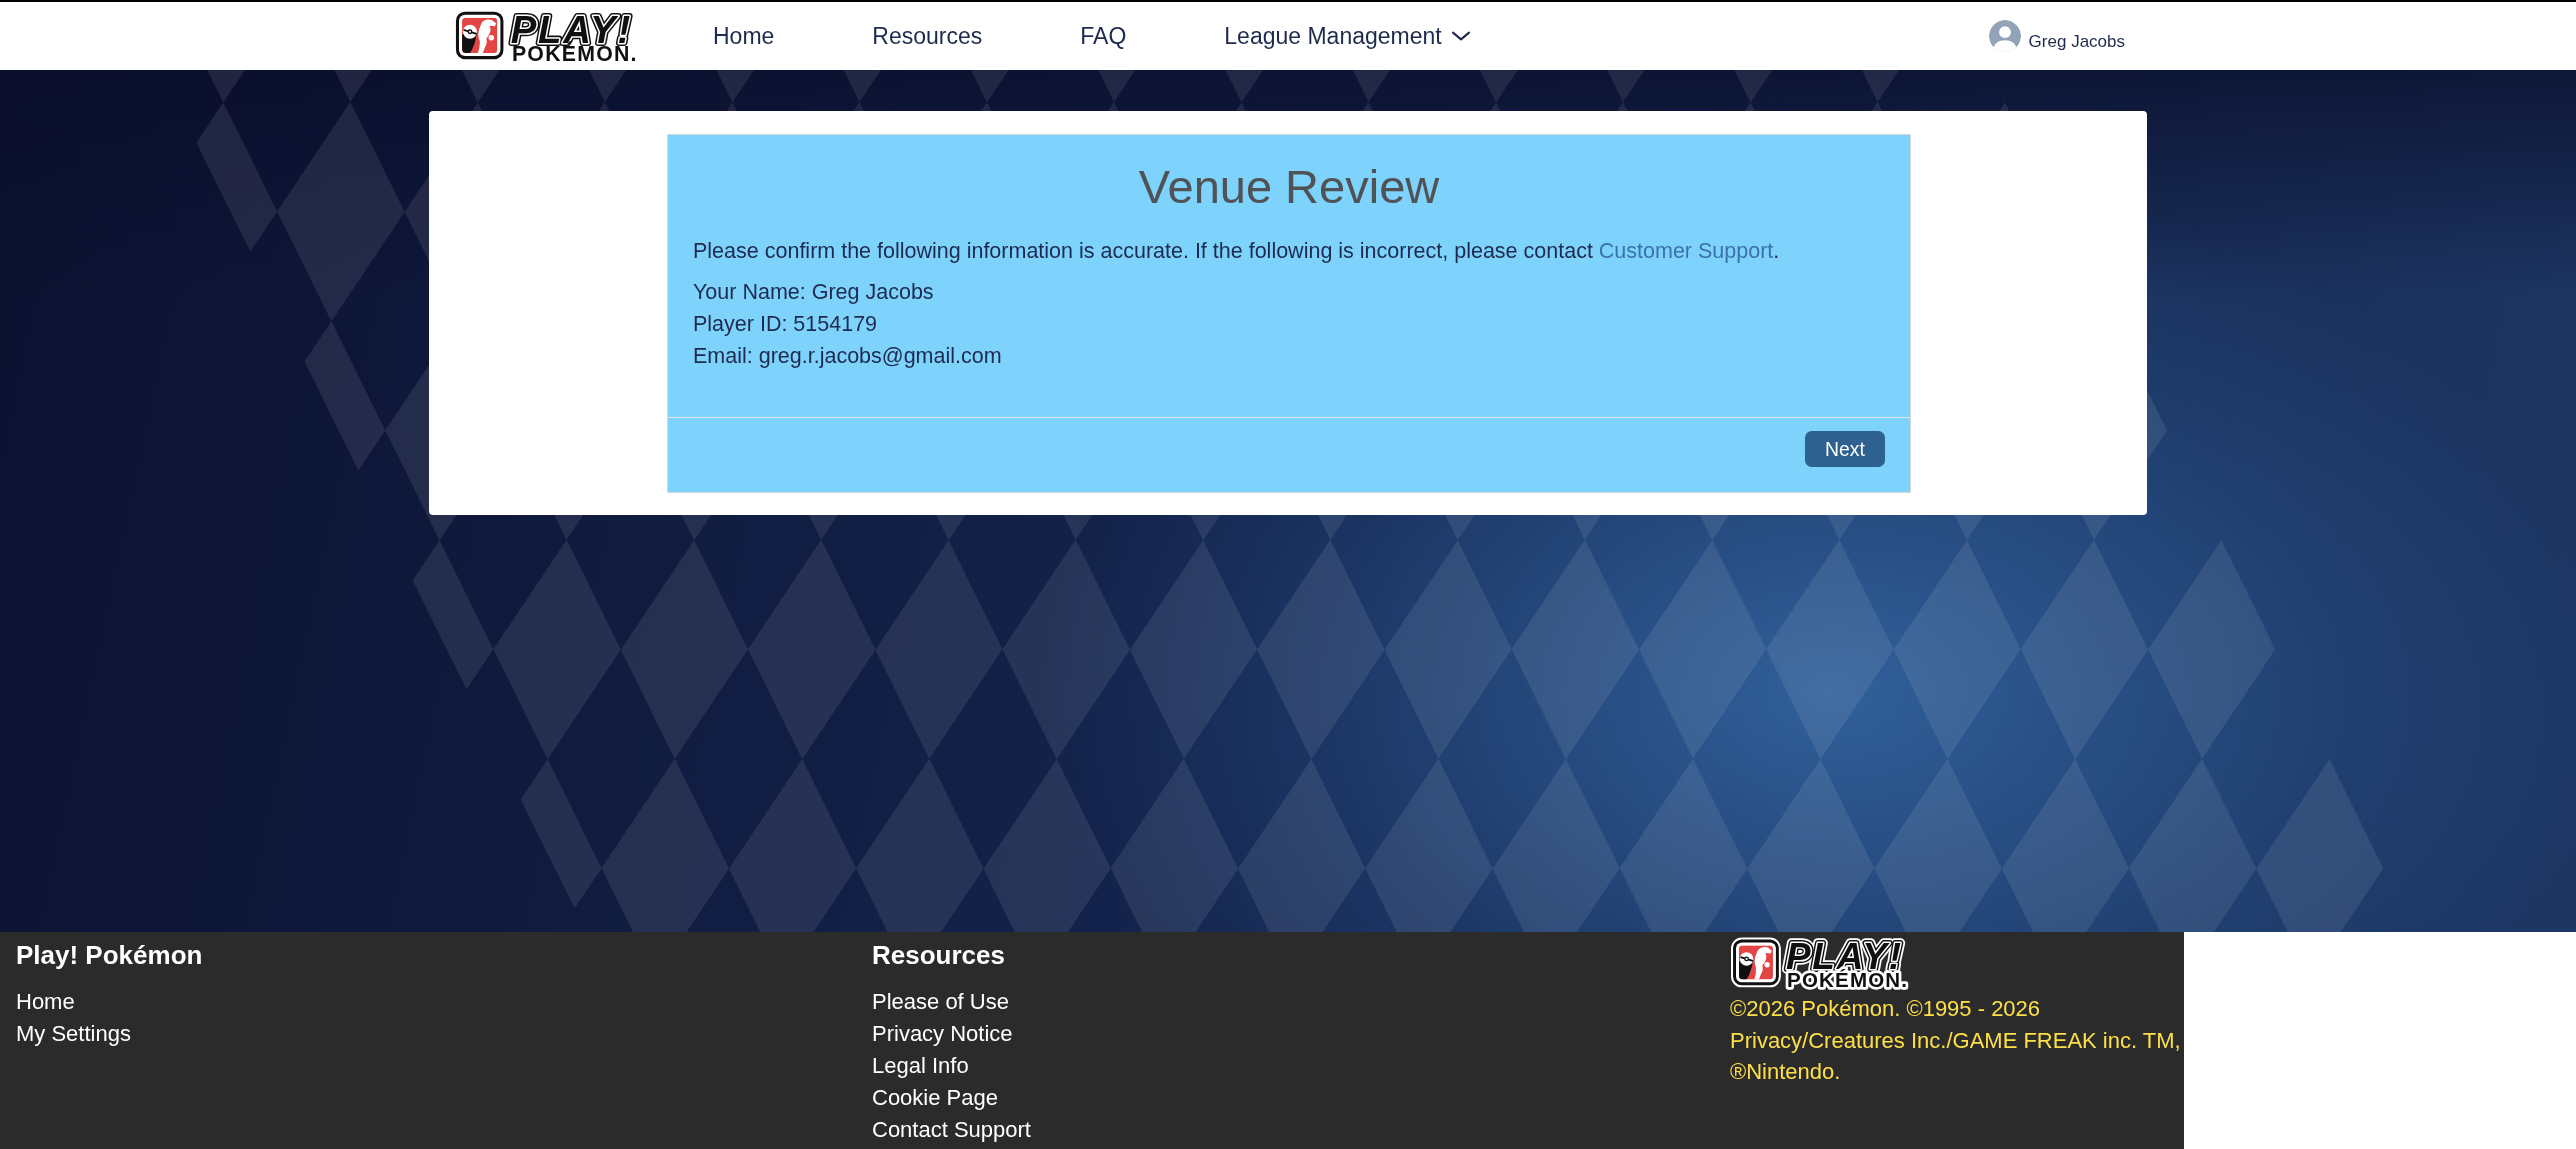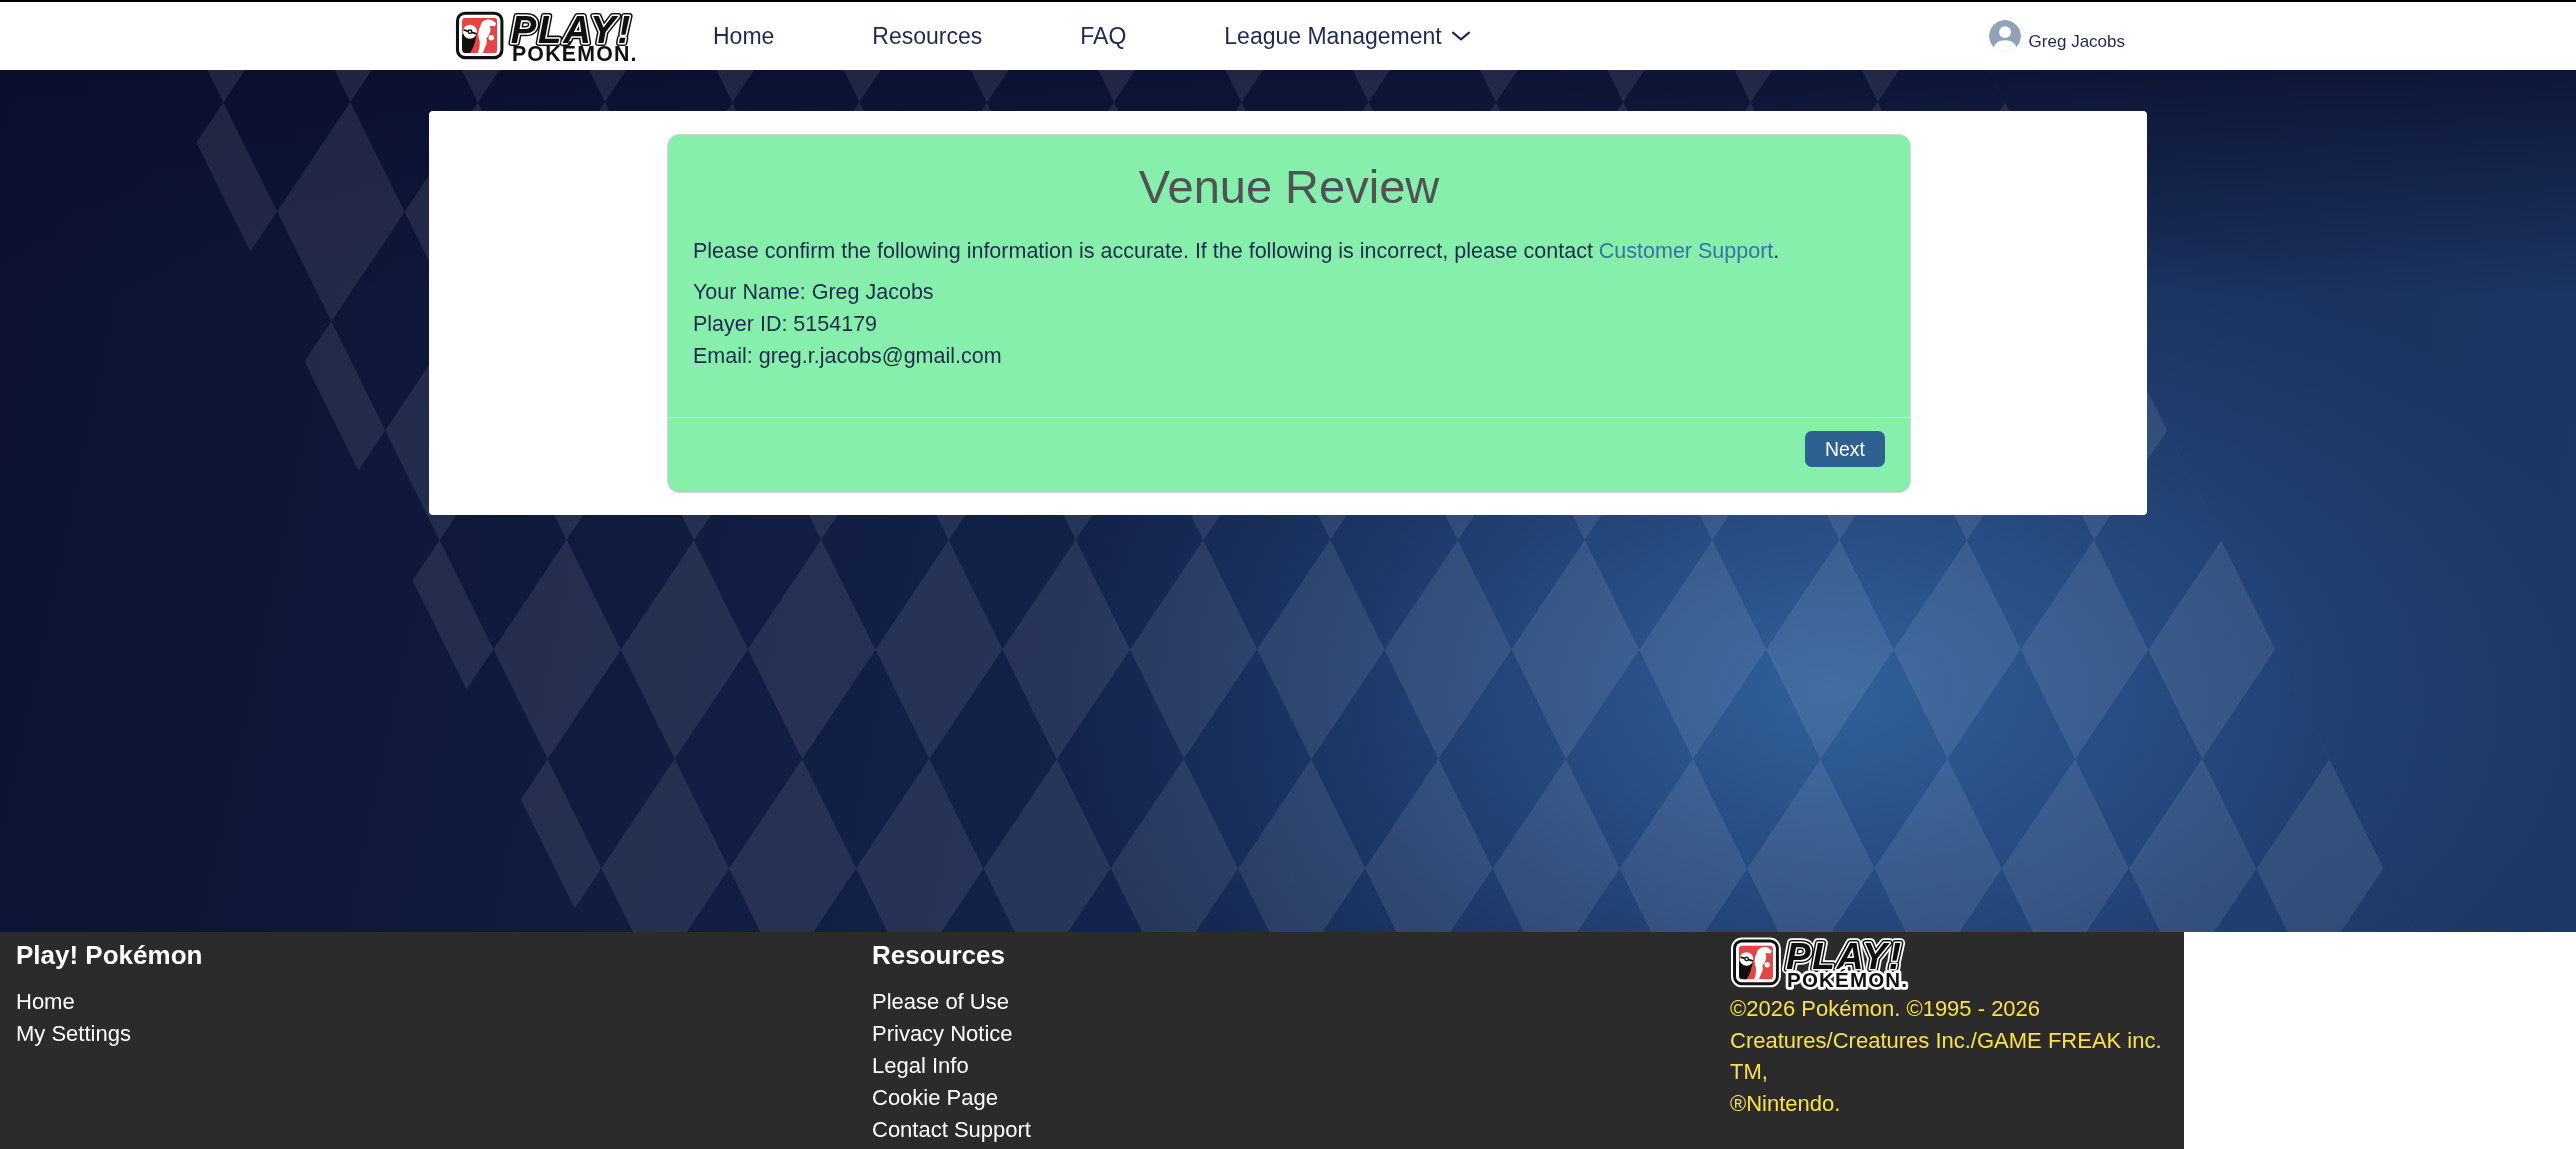--- a/index.html
+++ b/index.html
@@ -49,21 +49,21 @@
     transform: skewX(-5deg) scaleY(1.72) rotate(45deg);
   }
 
   
   .container {
     position:absolute; left:429px; top:111px; width:1718px; height:404px;
     background:#ffffff; border-radius:4px; z-index:2;
   }
   .card {
     position:absolute; left:238px; top:23px; width:1244px; height:359px;
-    background:#86efac; border:0.7px solid #d6d6d9; border-radius:12px;
+    background:#7dd3fc; border:0.7px solid #d6d6d9; border-radius:1px;
   }
   .card-title {
     position:absolute; top:25.5px; left:0; width:100%; margin:0;
     text-align:center; font-size:47px; line-height:52px; font-weight:400; color:#515256;
   }
   .card-intro {
     position:absolute; top:103px; left:25px; right:25px; margin:0;
     font-size:21.5px; line-height:27px; color:#1e2a4e; white-space:nowrap;
   }
   .card-intro a { color:#3a72a8; text-decoration:none; cursor:pointer; }
@@ -225,18 +225,18 @@
         <text class="halo" x="94" y="57" font-size="63" font-weight="bold" font-style="italic" letter-spacing="3" stroke-width="16">PLAY!</text>
         <text class="stroke-copy" x="94" y="57" font-size="63" font-weight="bold" font-style="italic" letter-spacing="3" stroke="#101010" stroke-width="10">PLAY!</text>
         <text class="stroke-copy" x="94" y="57" font-size="63" font-weight="bold" font-style="italic" letter-spacing="3" stroke="#ffffff" stroke-width="5">PLAY!</text>
         <text x="94" y="57" font-size="63" font-weight="bold" font-style="italic" letter-spacing="3" fill="#101010">PLAY!</text>
         <text class="halo" x="96" y="87" font-size="35" font-weight="bold" letter-spacing="2" stroke-width="9">POKÉMON.</text>
         <text x="96" y="87" font-size="35" font-weight="bold" letter-spacing="2" fill="#101010">POKÉMON.</text>
       </g>
     </svg>
     <div class="copyright">
       <div>©2026 Pokémon. ©1995 - 2026</div>
-      <div>Creatures/Creatures Inc./GAME FREAK inc. TM,</div>
+      <div>Privacy/Creatures Inc./GAME FREAK inc. TM,</div>
       <div>®Nintendo.</div>
     </div>
   </div>
 </footer>
 
 
 </body></html>

